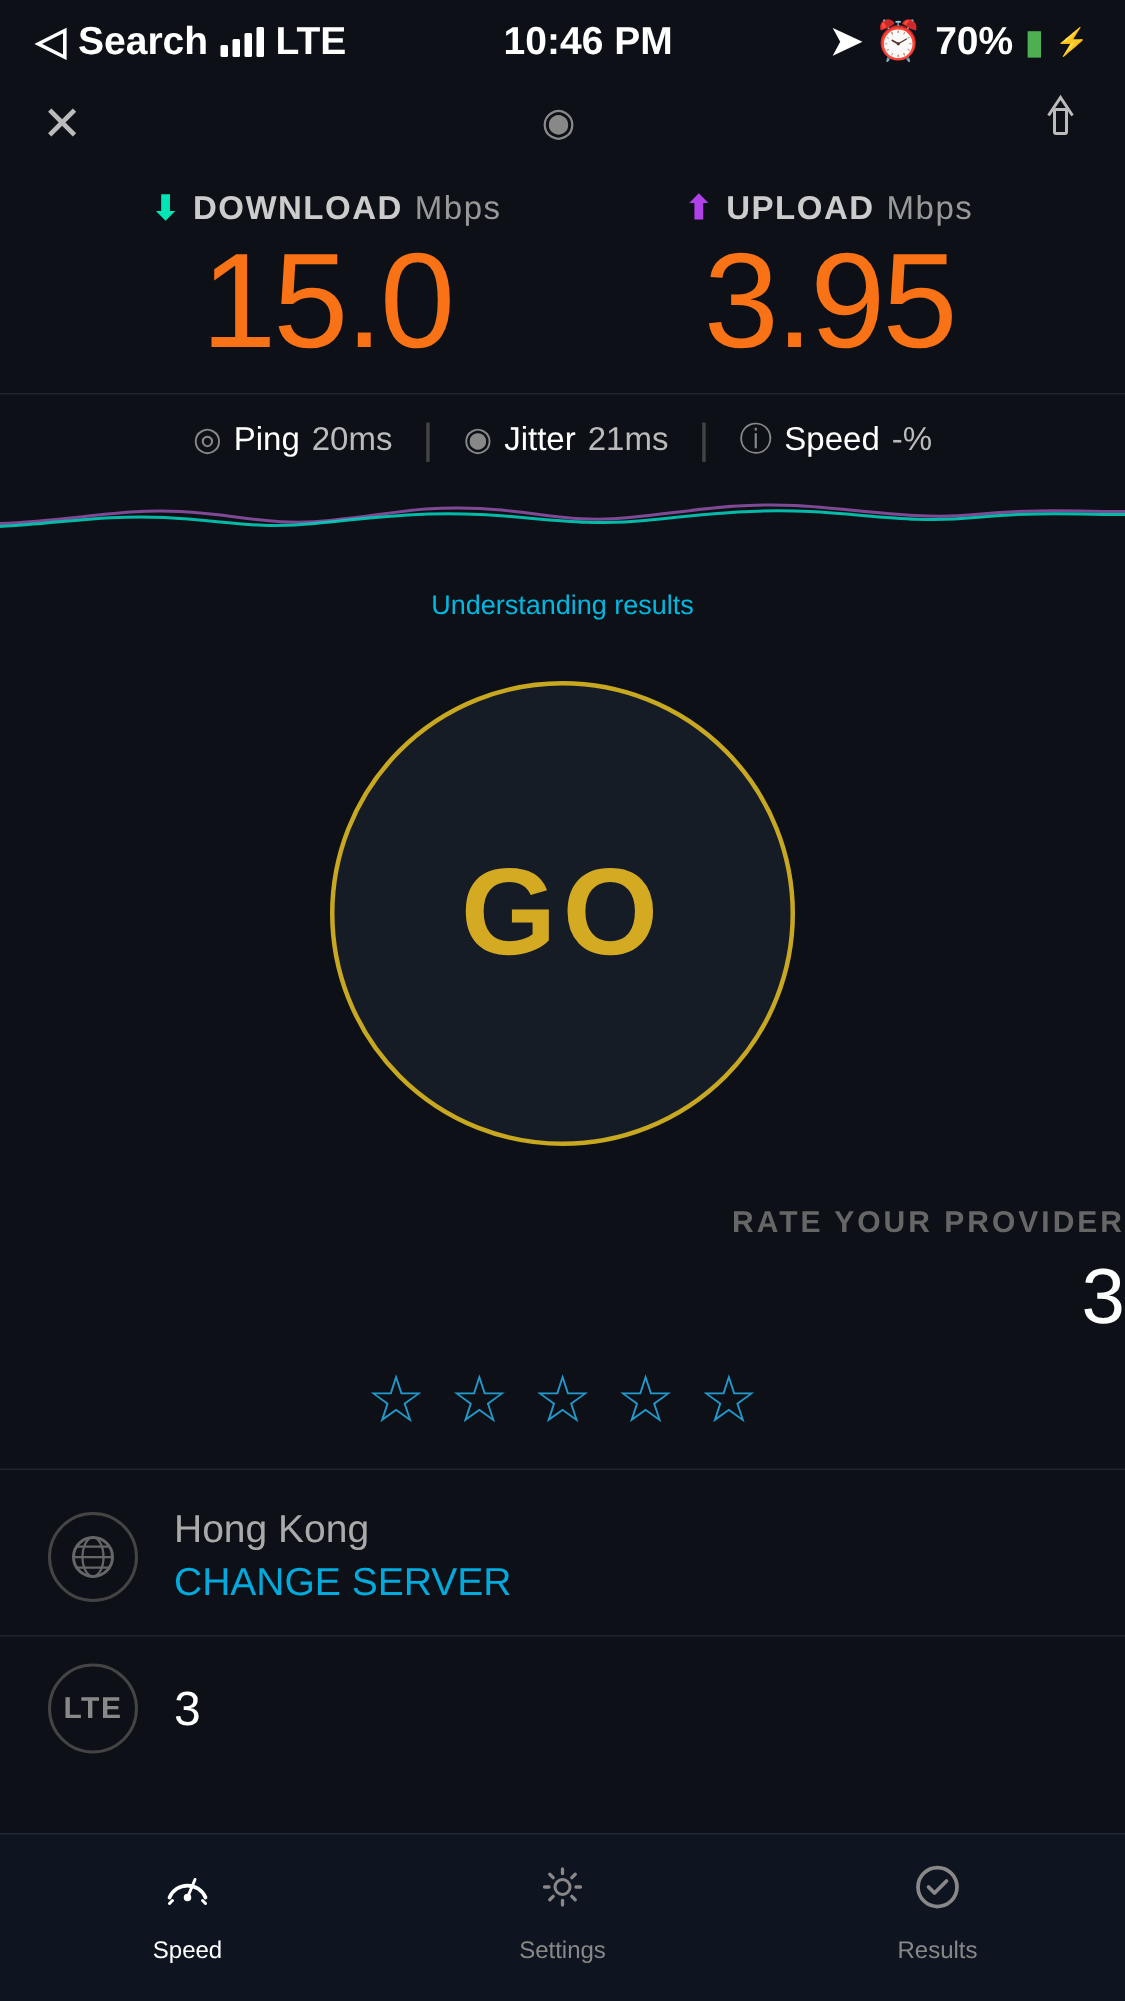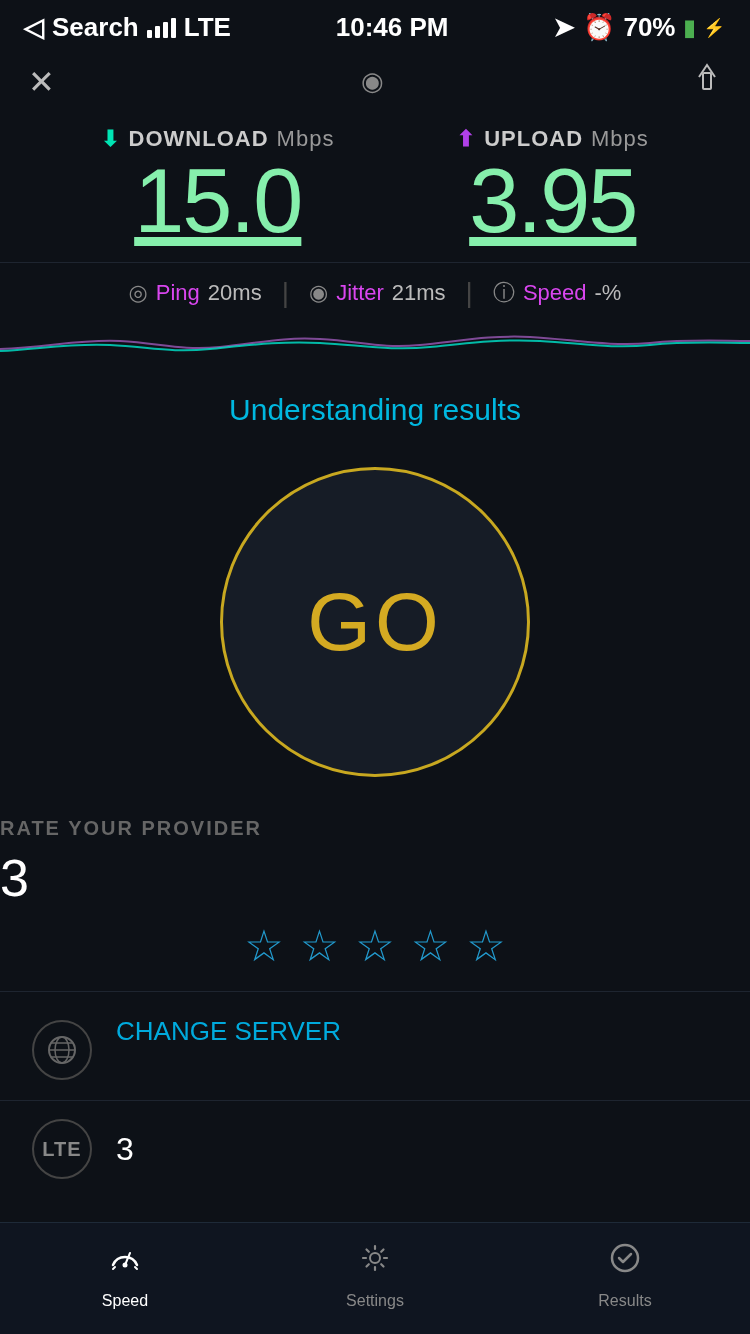--- a/index.html
+++ b/index.html
@@ -80,60 +80,59 @@
       margin-bottom: 4px;
     }
     .speed-label.download { color: #ccc; }
     .speed-label.upload { color: #ccc; }
     .dl-icon { color: #00e5b4; font-size: 22px; }
     .ul-icon { color: #b040e8; font-size: 22px; }
     .speed-unit { font-size: 22px; color: #999; font-weight: 400; }
     .speed-value {
       font-size: 90px;
       font-weight: 200;
-      color: #86efac;
+      color: #f97316;
       line-height: 1;
       letter-spacing: -2px;
-      text-decoration: underline;
     }
 
     
     .stats-row {
       display: flex;
       justify-content: center;
       align-items: center;
       gap: 0;
       padding: 14px 20px 10px;
       font-size: 22px;
       color: #888;
     }
     .stat-item {
       display: flex;
       align-items: center;
       gap: 8px;
       padding: 0 20px;
     }
     .stat-sep { color: #444; font-size: 28px; }
-    .stat-label { color: #d946ef; }
+    .stat-label { color: #ffffff; }
     .stat-value { color: #bbb; }
 
     
     .waveform {
       width: 100%;
       height: 50px;
       position: relative;
       overflow: hidden;
       margin-bottom: 10px;
     }
 
     
     .understanding-link {
       text-align: center;
       padding: 14px 0 20px;
-      font-size: 30px;
+      font-size: 18px;
       color: #00b8e0;
       cursor: pointer;
     }
 
     
     .go-container {
       display: flex;
       justify-content: center;
       align-items: center;
       padding: 20px 0 30px;
@@ -144,28 +143,28 @@
       border-radius: 50%;
       border: 3px solid #c8a820;
       background: #161c26;
       display: flex;
       justify-content: center;
       align-items: center;
       cursor: pointer;
     }
     .go-text {
       font-size: 82px;
-      font-weight: 400;
+      font-weight: 700;
       color: #d4aa22;
       letter-spacing: 4px;
     }
 
     
     .rate-section {
-      text-align: left;
+      text-align: right;
       padding: 10px 0 20px;
     }
     .rate-label {
       font-size: 20px;
       font-weight: 600;
       letter-spacing: 2px;
       color: #666;
       margin-bottom: 8px;
     }
     .rate-number {
@@ -398,20 +397,21 @@
   <div class="server-icon">
     <svg width="30" height="30" viewBox="0 0 30 30" fill="none">
       <circle cx="15" cy="15" r="13" stroke="#666" stroke-width="2"></circle>
       <ellipse cx="15" cy="15" rx="7" ry="13" stroke="#666" stroke-width="1.5"></ellipse>
       <line x1="2" y1="15" x2="28" y2="15" stroke="#666" stroke-width="1.5"></line>
       <line x1="4" y1="8" x2="26" y2="8" stroke="#666" stroke-width="1.5"></line>
       <line x1="4" y1="22" x2="26" y2="22" stroke="#666" stroke-width="1.5"></line>
     </svg>
   </div>
   <div class="server-info">
+    <div class="server-location">Hong Kong</div>
     <div class="change-server">CHANGE SERVER</div>
   </div>
 </div>
 
 <div class="lte-section">
   <div class="lte-badge">LTE</div>
   <div class="lte-value">3</div>
 </div>
 
 <div class="spacer-bottom"></div>

